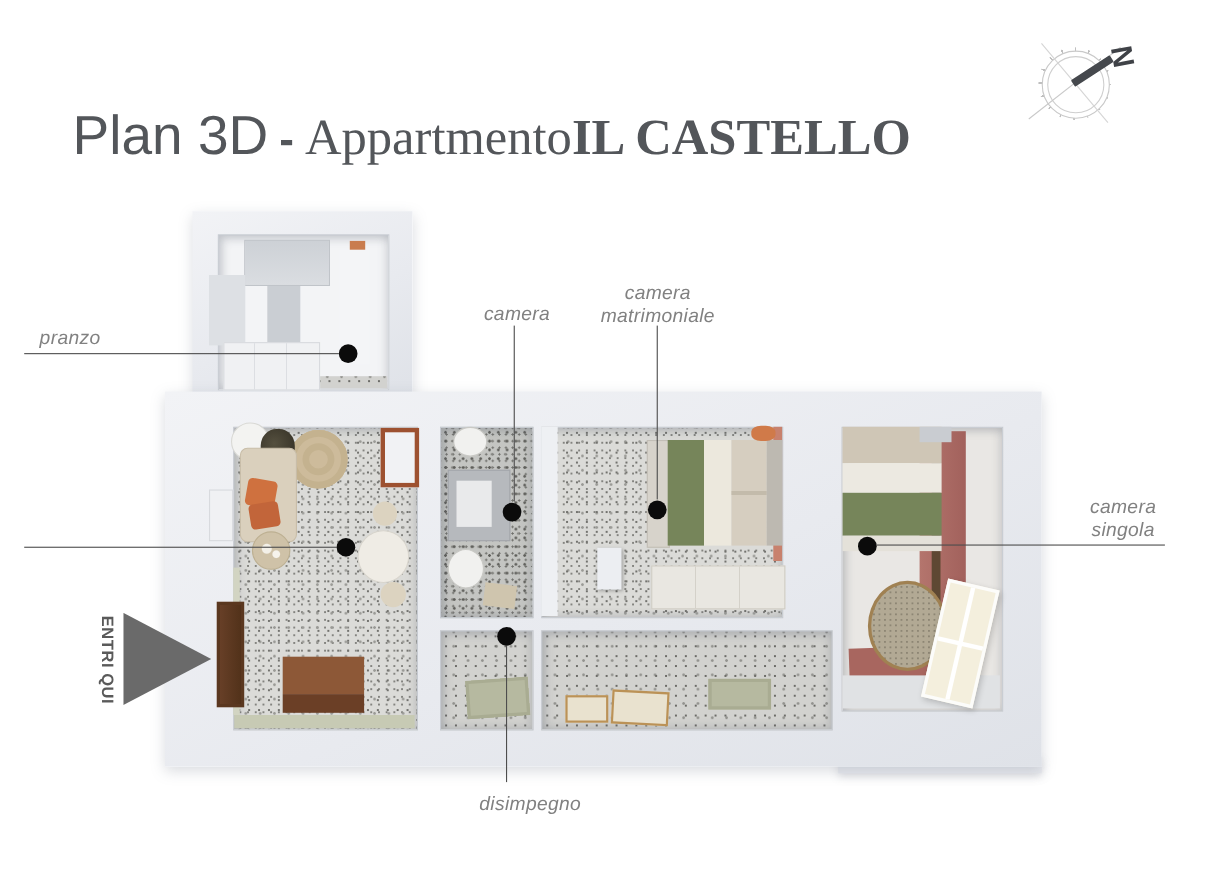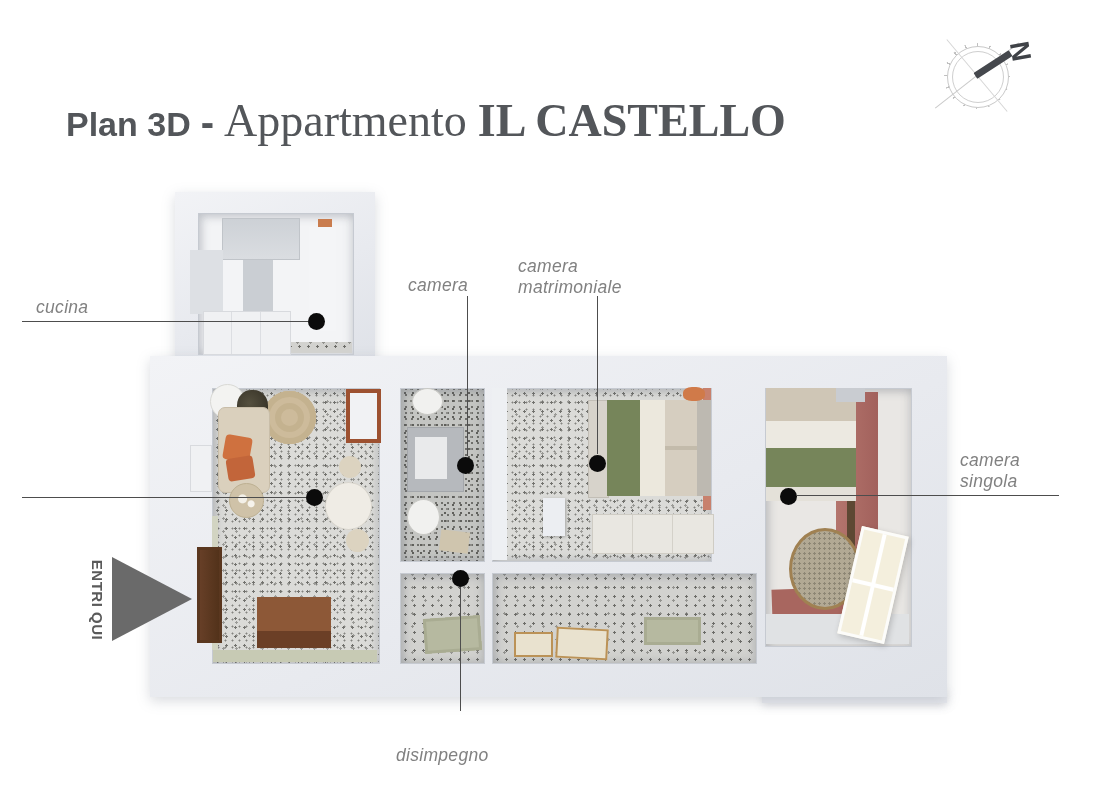--- a/index.html
+++ b/index.html
@@ -1,24 +1,24 @@
 <!DOCTYPE html>
 <html><head>
 <meta charset="utf-8">
 <style>
   html,body{margin:0;padding:0;background:#fff;}
   .stage{position:relative;width:1095px;height:793px;background:#ffffff;overflow:hidden;
          font-family:"Liberation Sans",sans-serif;}
   .abs{position:absolute;}
   
   .title{position:absolute;left:66px;top:94px;white-space:nowrap;color:#53565a;}
-  .t-plan{font-family:"Liberation Sans",sans-serif;font-weight:bold;font-size:34px;}
+  .t-plan{font-family:"Liberation Sans",sans-serif;font-weight:normal;font-size:50px;}
   .t-sep{font-family:"Liberation Sans",sans-serif;font-weight:bold;font-size:40px;margin:0 10px;}
   .t-apt{font-family:"Liberation Serif",serif;font-size:46px;}
-  .t-name{font-family:"Liberation Serif",serif;font-weight:bold;font-size:46px;margin-left:11px;}
+  .t-name{font-family:"Liberation Serif",serif;font-weight:bold;font-size:46px;}
   
   .compass{position:absolute;left:930px;top:28px;width:140px;height:100px;}
   .c-ring{position:absolute;left:14px;top:15px;width:66px;height:66px;border-radius:50%;
           background:repeating-conic-gradient(#bfbfbf 0deg 2.6deg, transparent 2.6deg 22.5deg);}
   .c-ring2{position:absolute;left:17px;top:18px;width:60px;height:60px;border-radius:50%;background:#fff;
           border:1px solid #c9c9c9;}
   .c-inner{position:absolute;left:22px;top:23px;width:50px;height:50px;border-radius:50%;border:1px solid #cfcfcf;background:#fff;}
   .c-line1{position:absolute;left:-6px;top:47px;width:106px;height:1px;background:#c9c9c9;transform:rotate(-38deg);}
   .c-line2{position:absolute;left:0px;top:47px;width:94px;height:1px;background:#d5d5d5;transform:rotate(50deg);}
   .c-needle{position:absolute;left:42px;top:33px;width:42px;height:7px;background:#45484d;border-radius:1px;transform:rotate(-33deg);}
@@ -38,21 +38,21 @@
                        radial-gradient(#8a8a86 1px,transparent 1.4px),
                        radial-gradient(#6f6f6b .8px,transparent 1.2px);
       background-size:8px 8px,12px 12px,6px 6px;background-position:0 0,4px 6px,2px 3px;}
   .tz-mid{background-color:#d2d2cf;
       background-image:radial-gradient(#6c6c68 1px,transparent 1.4px),
                        radial-gradient(#93938f 1px,transparent 1.4px);
       background-size:9px 9px,13px 13px;background-position:0 0,5px 7px;}
   
   .albl{position:absolute;font-style:italic;font-size:17.5px;line-height:1.18;color:#818181;
         letter-spacing:.3px;white-space:pre-line;}
-  .albl.center{}
+  .albl.center{text-align:center;}
   .aline{position:absolute;background:#4d4d4d;}
   .dot{position:absolute;width:17px;height:17px;border-radius:50%;background:#0b0b0b;}
   
   .entry-label{position:absolute;left:50px;top:591px;width:94px;height:18px;text-align:center;
       transform:rotate(90deg);font-weight:bold;font-size:15px;letter-spacing:.5px;color:#5a5a5a;white-space:nowrap;}
   .entry-arrow{position:absolute;left:112px;top:557px;width:80px;height:84px;background:#6a6a6a;
       clip-path:polygon(0 0,100% 50%,0 100%);}
   .z1{z-index:1}.z2{z-index:2}.z3{z-index:3}.z6{z-index:6}
 </style>
 </head>
@@ -155,24 +155,24 @@
     <div class="aline z6" style="left:797px;top:495px;width:262px;height:1px;"></div>
     <div class="aline z6" style="left:460px;top:587px;width:1px;height:124px;"></div>
 
     <div class="dot z6" style="left:308px;top:313px;"></div>
     <div class="dot z6" style="left:306px;top:489px;"></div>
     <div class="dot z6" style="left:457px;top:457px;"></div>
     <div class="dot z6" style="left:589px;top:455px;"></div>
     <div class="dot z6" style="left:452px;top:570px;"></div>
     <div class="dot z6" style="left:780px;top:488px;"></div>
 
-    <div class="albl z6" style="left:36px;top:297px;">cucina</div>
+    <div class="albl z6" style="left:36px;top:297px;">pranzo</div>
     <div class="albl center z6" style="left:408px;top:275px;width:124px;">camera</div>
     <div class="albl center z6" style="left:518px;top:256px;width:160px;">camera
 matrimoniale</div>
     <div class="albl center z6" style="left:960px;top:450px;width:122px;">camera
 singola</div>
-    <div class="albl center z6" style="left:396px;top:720px;width:124px;margin-top:25px;">disimpegno</div>
+    <div class="albl center z6" style="left:420px;top:720px;width:124px;">disimpegno</div>
 
     <div class="entry-arrow z6"></div>
     <div class="entry-label z6">ENTRI QUI</div>
   </div>
 </div>
 
 </body></html>

